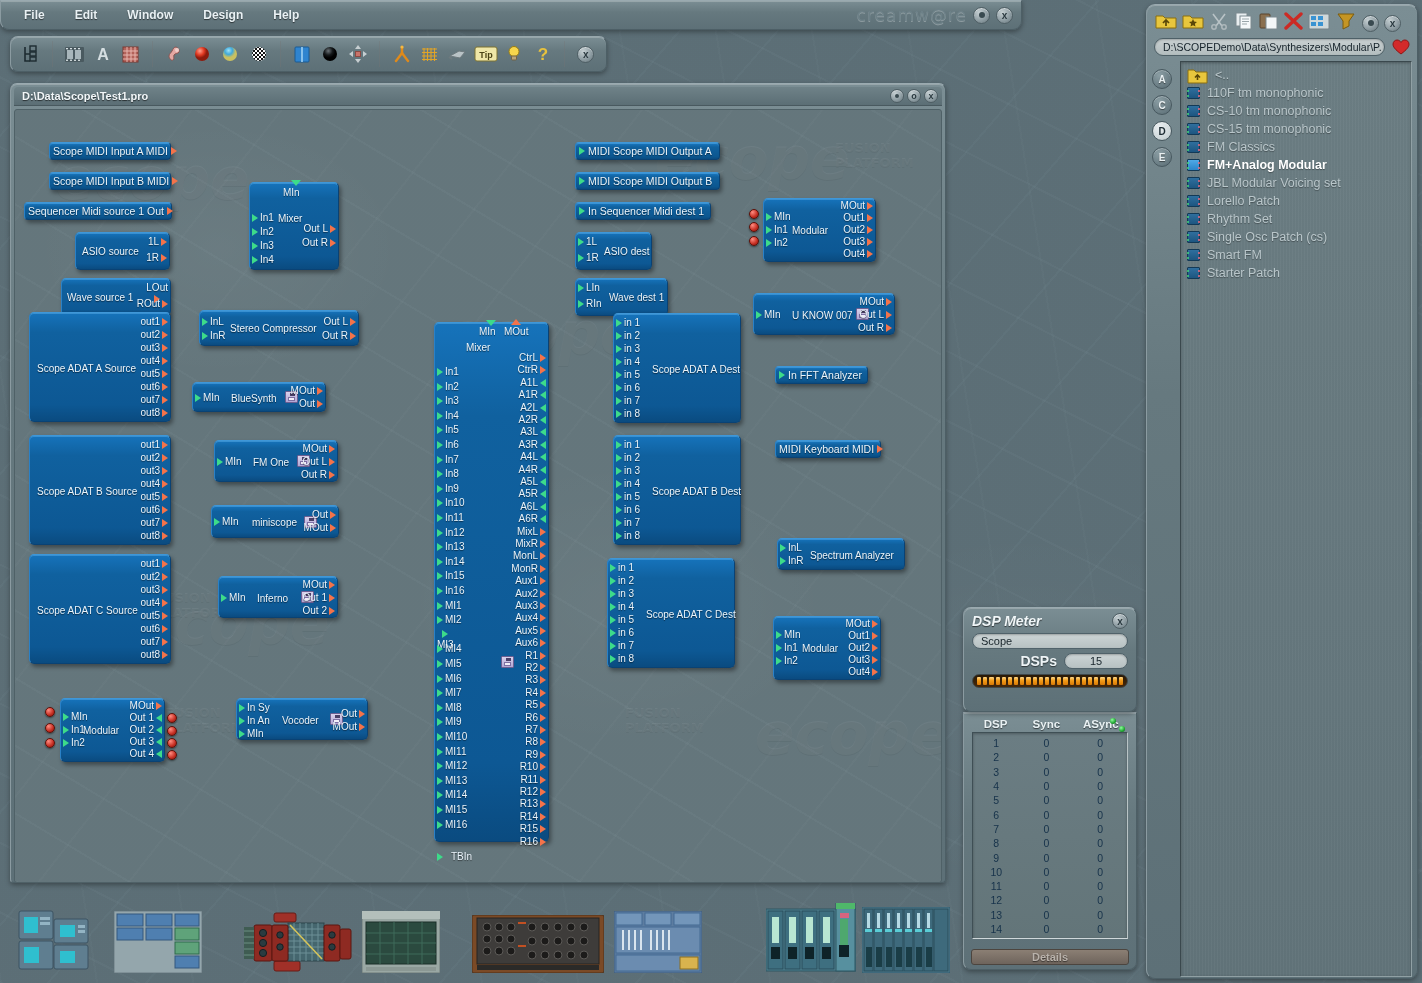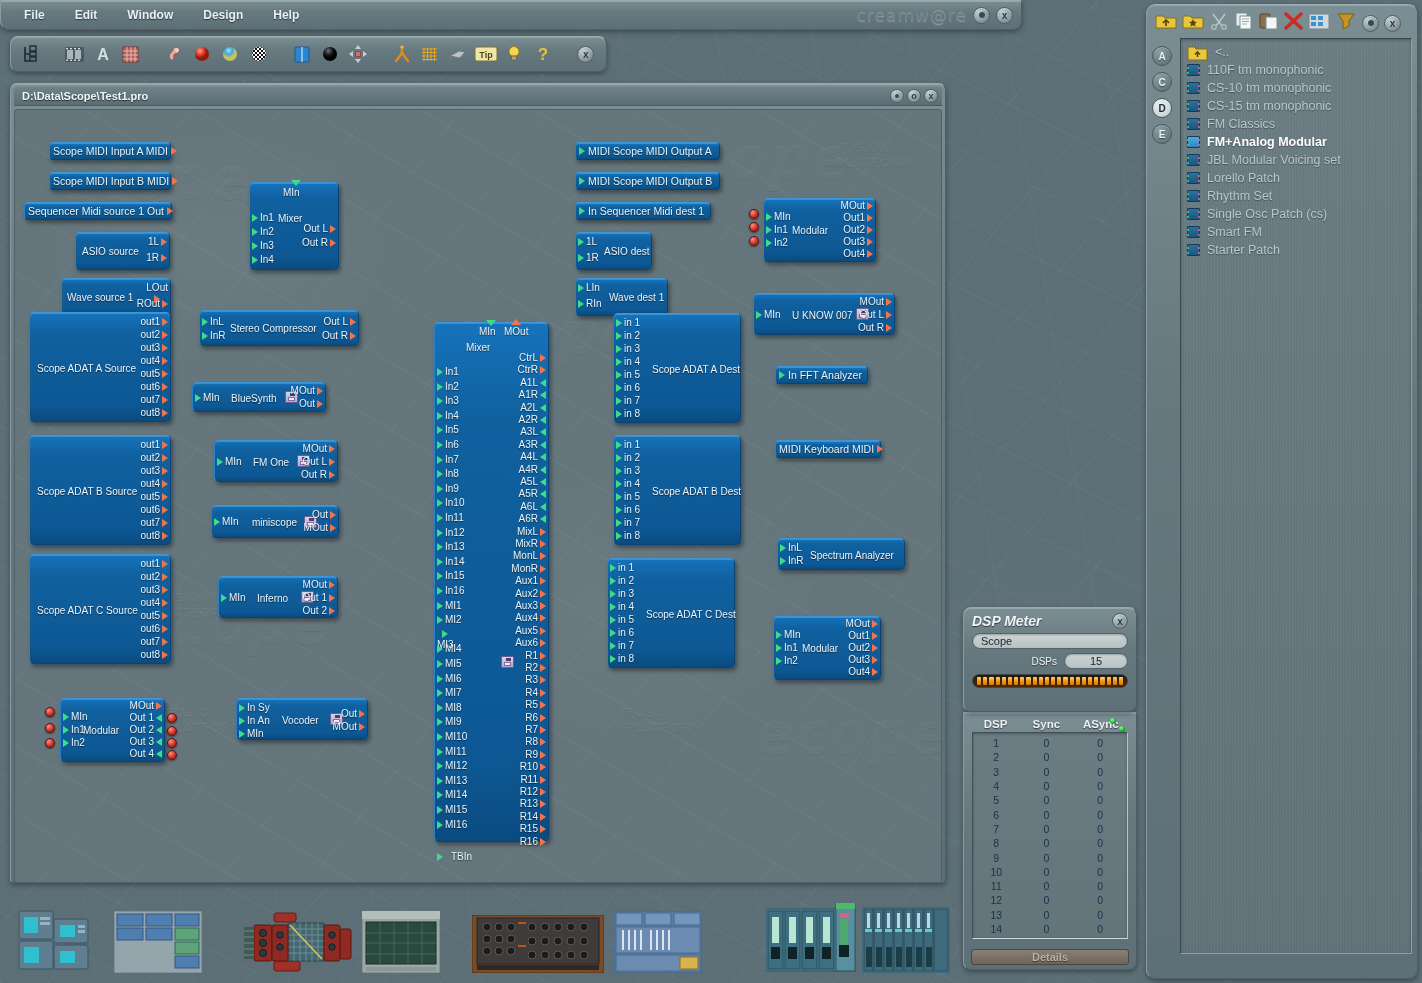--- a/index.html
+++ b/index.html
@@ -184,21 +184,21 @@
   #dspmeter .ttl{ font-style:italic; font-weight:bold; font-size:14px; color:#f0f6f8;
      text-shadow:0 1px 1px rgba(0,0,0,.6); }
   #dspmeter .circbtn{ margin-left:auto; width:16px;height:16px; }
   .lcd{
     background:linear-gradient(#cdd5d6,#b7c1c2);
     border:1px solid #50626a; border-radius:9px;
     color:#18242a; font-size:11px; padding:1px 8px;
     box-shadow:inset 0 1px 2px rgba(0,0,0,.25);
   }
   #dsprow{ display:flex; align-items:center; justify-content:flex-end; gap:7px; margin-top:4px;}
-  #dsprow .lbl{ font-size:10px; font-weight:normal; color:#eef4f6; text-shadow:0 1px 1px rgba(0,0,0,.55);}
+  #dsprow .lbl{ font-size:14px; font-weight:bold; color:#eef4f6; text-shadow:0 1px 1px rgba(0,0,0,.55);}
   #bargraph{
     margin-top:5px; height:14px; border-radius:7px;
     background:linear-gradient(#2a1a06,#46280a);
     border:1px solid #3e474a; padding:2px 4px;
     display:flex; gap:2px; align-items:stretch; overflow:hidden;
   }
   #bargraph i{ flex:1; background:linear-gradient(#ffd98a,#f29b18 45%, #d97a07); border-radius:1px;}
 
   #dsptable{
     position:absolute; left:963px; top:712px; width:174px; height:258px;
@@ -1595,20 +1595,28 @@
       <svg width="22" height="18" viewBox="0 0 22 18">
           <path d="M3 2h16l-5 7v5l-6 3V9z" fill="#c49524" stroke="#7c5c0d"></path>
         </svg>
     </span>
     <span class="circbtn">
         <i class="dot"></i>
       </span>
     <span class="circbtn">x</span>
   </div>
 
+  <div id="pathrow">
+    <div id="pathfield">D:\SCOPEDemo\Data\Synthesizers\Modular\P.</div>
+    <span id="heart">
+      <svg width="18" height="16" viewBox="0 0 18 16">
+          <path d="M9 15C3 10.5 1 7.8 1 5.2 1 2.8 2.9 1 5.1 1 6.7 1 8.2 2 9 3.4 9.8 2 11.3 1 12.9 1 15.1 1 17 2.8 17 5.2c0 2.6-2 5.3-8 9.8z" fill="#d32a2a" stroke="#8e1414"></path>
+        </svg>
+    </span>
+  </div>
 
   <div id="blist">
     <div id="drives">
         <div class="drive">A</div>
         <div class="drive">C</div>
         <div class="drive sel">D</div>
         <div class="drive">E</div>
       </div>
     <div id="filelist">
         <div class="fitem">

